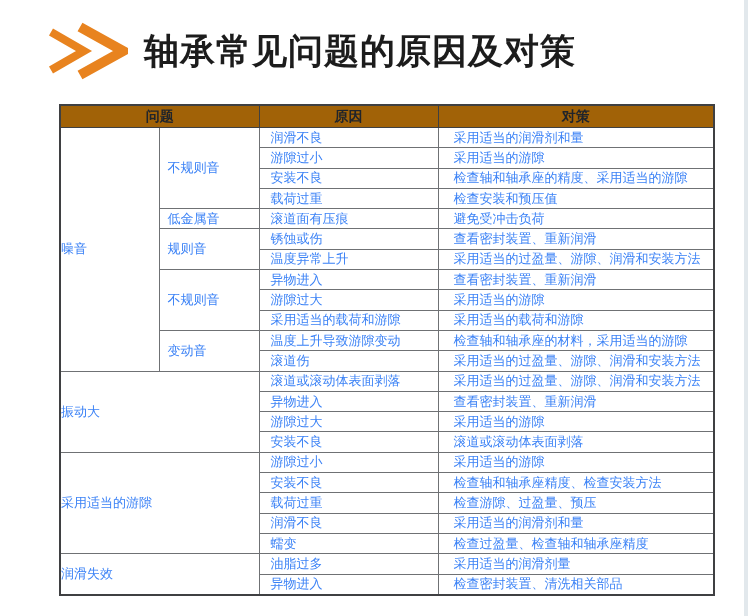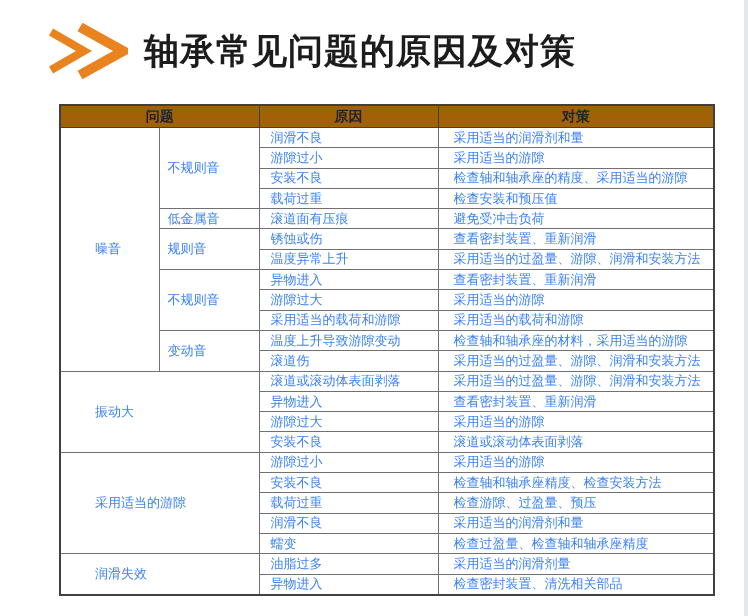--- a/index.html
+++ b/index.html
@@ -42,21 +42,21 @@
     padding:0;
   }
   .main-table td {
     border:1px solid #6f7174;
     height:19.3px;
     font-size:13px; color:#3b82f6;
     padding:0;
     white-space:nowrap;
     overflow:hidden;
   }
-  td.problem-cell  { padding-left:34px; }
+  td.problem-cell  { }
   td.sub-cell      { padding-left:8px;  }
   td.cause-cell    { padding-left:11px; }
   td.action-cell   { padding-left:15px; }
 </style>
 </head>
 <body>
 
 <div class="page-edge"></div>
 
 <div class="title-bar">

